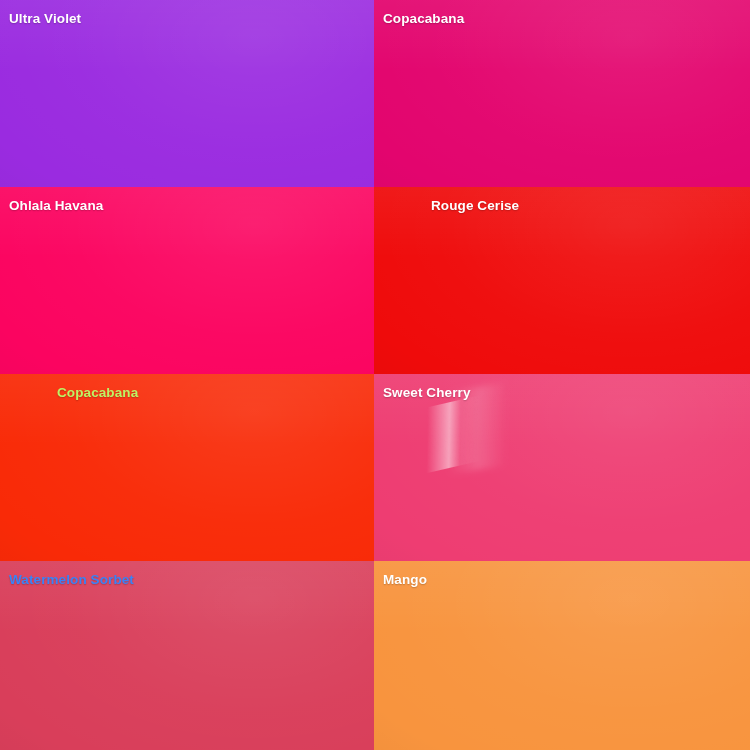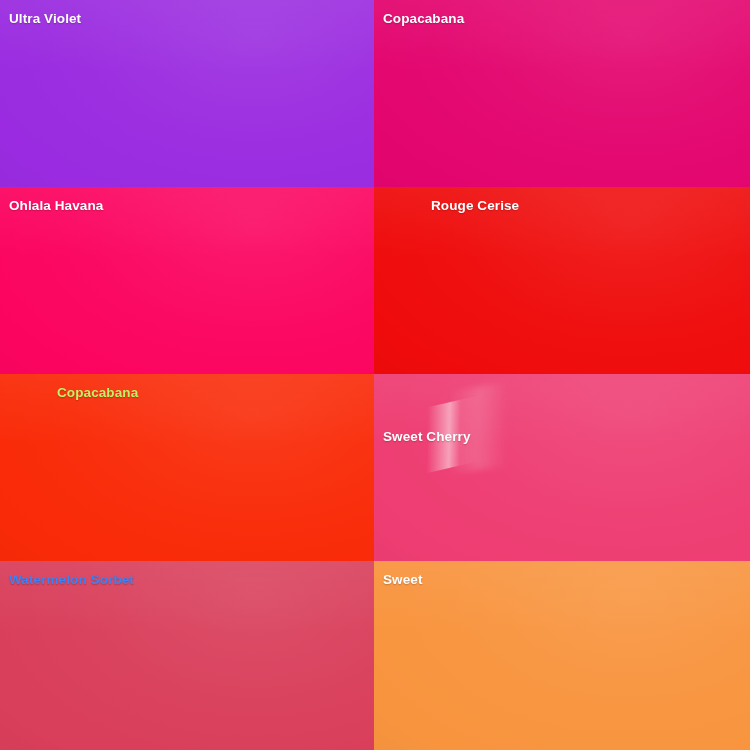--- a/index.html
+++ b/index.html
@@ -139,30 +139,30 @@
     <div class="shade"></div>
     <div class="swatch-label" style="color: #bef264; margin-left: 48px;">Copacabana</div>
   </div>
 
   <div class="swatch">
     <div class="fill" style="background: rgb(238, 61, 114);"></div>
     <div class="topglow"></div>
     <div class="glare2"></div>
     <div class="glare"></div>
     <div class="shade"></div>
-    <div class="swatch-label" style="color: rgb(255, 255, 255); margin-top: 44px;">Sweet Cherry</div>
+    <div class="swatch-label" style="color: rgb(255, 255, 255);">Sweet Cherry</div>
   </div>
 
   <div class="swatch">
     <div class="fill" style="background: rgb(217, 62, 90);"></div>
     <div class="topglow"></div>
     <div class="shade"></div>
     <div class="swatch-label" style="color: #3b82f6;">Watermelon Sorbet</div>
   </div>
 
   <div class="swatch">
     <div class="fill" style="background: rgb(248, 148, 62);"></div>
     <div class="topglow"></div>
     <div class="shade"></div>
-    <div class="swatch-label" style="color: rgb(255, 255, 255);">Sweet</div>
+    <div class="swatch-label" style="color: rgb(255, 255, 255);">Mango</div>
   </div>
 
 </div>
 
 </body></html>

